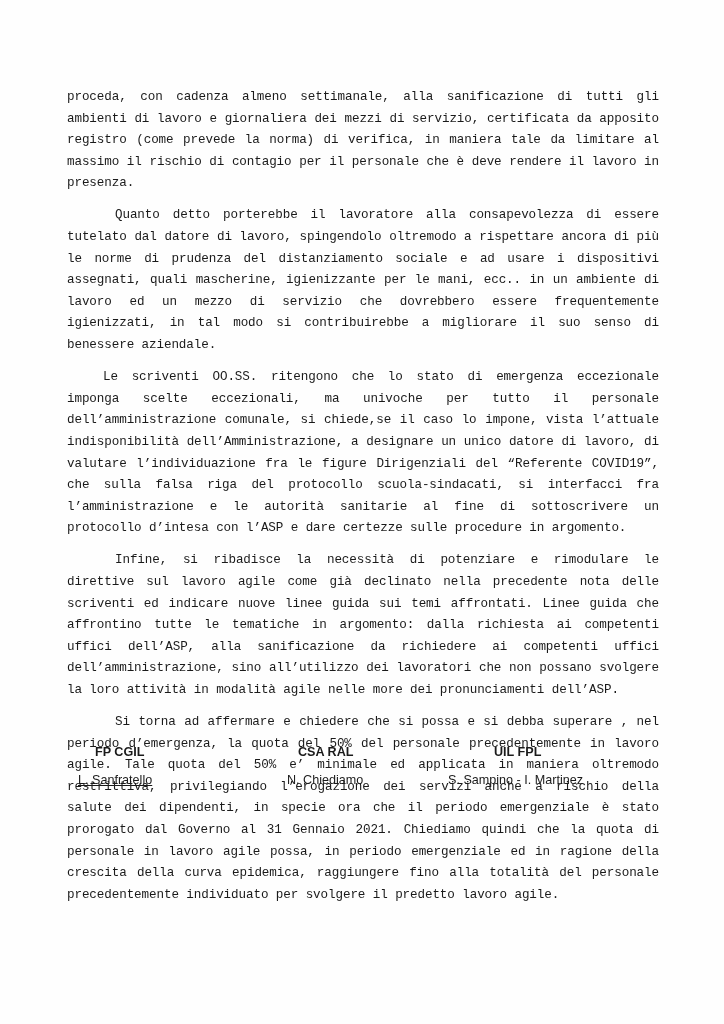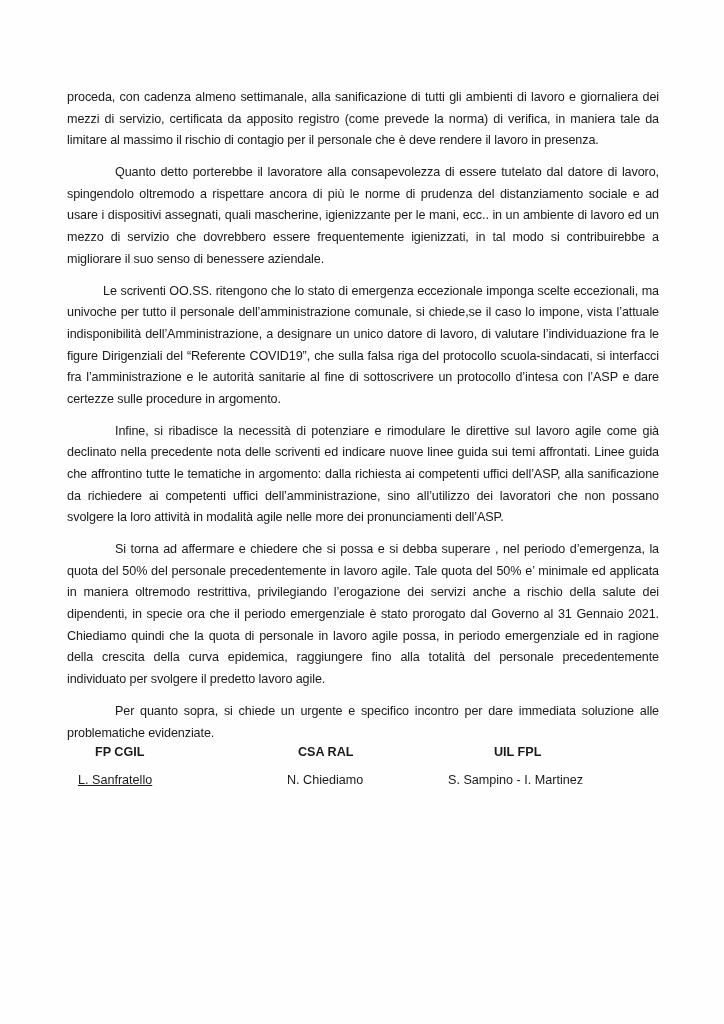--- a/index.html
+++ b/index.html
@@ -28,20 +28,21 @@
       width: 592px;
       top: 87px;
       font-size: 12.6px;
       line-height: 21.6px;
       letter-spacing: -0.1px;
     }
     .para {
       margin: 0 0 10.5px 0;
       text-align: justify;
       text-align-last: left;
+      font-family: Liberation Mono, monospace;
     }
     .para.indent {
       text-indent: 48px;
     }
     .para.indent-small {
       text-indent: 36px;
     }
     .sig {
       position: absolute;
       font-size: 12.6px;
@@ -66,21 +67,20 @@
 <body>
 
 <div class="page">
 
   <div class="body-text">
     <p class="para">proceda, con cadenza almeno settimanale, alla sanificazione di tutti gli ambienti di lavoro e giornaliera dei mezzi di servizio, certificata da apposito registro (come prevede la norma) di verifica, in maniera tale da limitare al massimo il rischio di contagio per il personale che è deve rendere il lavoro in presenza.</p>
     <p class="para indent">Quanto detto porterebbe il lavoratore alla consapevolezza di essere tutelato dal datore di lavoro, spingendolo oltremodo a rispettare ancora di più le norme di prudenza del distanziamento sociale e ad usare i dispositivi assegnati, quali mascherine, igienizzante per le mani, ecc.. in un ambiente di lavoro ed un mezzo di servizio che dovrebbero essere frequentemente igienizzati, in tal modo si contribuirebbe a migliorare il suo senso di benessere aziendale.</p>
     <p class="para indent-small">Le scriventi OO.SS. ritengono che lo stato di emergenza eccezionale imponga scelte eccezionali, ma univoche per tutto il personale dell’amministrazione comunale, si chiede,se il caso lo impone, vista l’attuale indisponibilità dell’Amministrazione, a designare un unico datore di lavoro,  di valutare l’individuazione fra le figure Dirigenziali del “Referente COVID19”,  che sulla falsa riga del protocollo scuola-sindacati, si interfacci fra l’amministrazione e le autorità sanitarie al fine di sottoscrivere un protocollo d’intesa con l’ASP e dare certezze sulle procedure in argomento.</p>
     <p class="para indent">Infine, si ribadisce la necessità di potenziare e rimodulare le direttive sul lavoro agile come già declinato nella precedente nota delle scriventi  ed indicare nuove linee guida sui temi affrontati. Linee guida che affrontino tutte le tematiche in argomento: dalla richiesta ai competenti uffici dell’ASP, alla sanificazione da richiedere ai competenti uffici dell’amministrazione, sino all’utilizzo dei lavoratori che non possano svolgere la loro attività in modalità agile nelle more dei pronunciamenti dell’ASP.</p>
     <p class="para indent">Si torna ad affermare e chiedere che si possa e si debba superare , nel periodo d’emergenza, la quota del 50% del personale precedentemente in lavoro agile. Tale quota del 50% e’ minimale ed applicata in maniera oltremodo restrittiva, privilegiando l’erogazione dei servizi anche a rischio della salute dei dipendenti, in specie ora che il periodo emergenziale è stato prorogato dal Governo al 31 Gennaio 2021. Chiediamo quindi che la quota di personale in lavoro agile possa, in periodo emergenziale ed in ragione della crescita della curva epidemica, raggiungere fino alla totalità del personale precedentemente individuato per svolgere il predetto lavoro agile.</p>
-    <p class="para indent">Per quanto sopra, si chiede un urgente e specifico incontro per dare immediata soluzione alle problematiche evidenziate.</p>
   </div>
 
   <div class="sig sig-org" style="left:95px; top:744px;">FP CGIL</div>
   <div class="sig" style="left:78px; top:772px;text-decoration:underline;">L. Sanfratello</div>
 
   <div class="sig sig-org" style="left:298px; top:744px;">CSA RAL</div>
   <div class="sig" style="left:287px; top:772px;">N. Chiediamo</div>
 
   <div class="sig sig-org" style="left:494px; top:744px;">UIL FPL</div>
   <div class="sig" style="left:448px; top:772px;">S. Sampino - I. Martinez</div>

